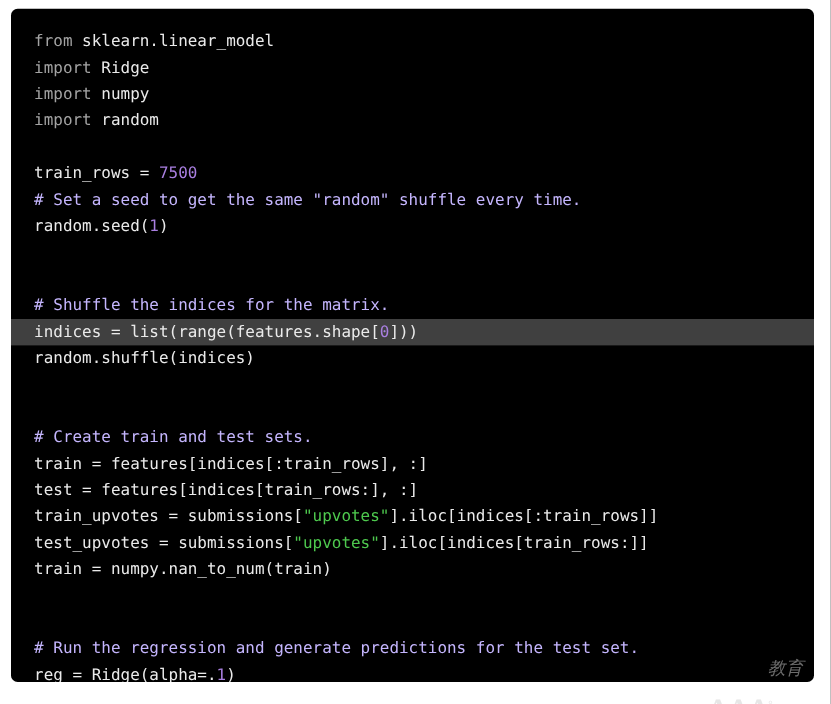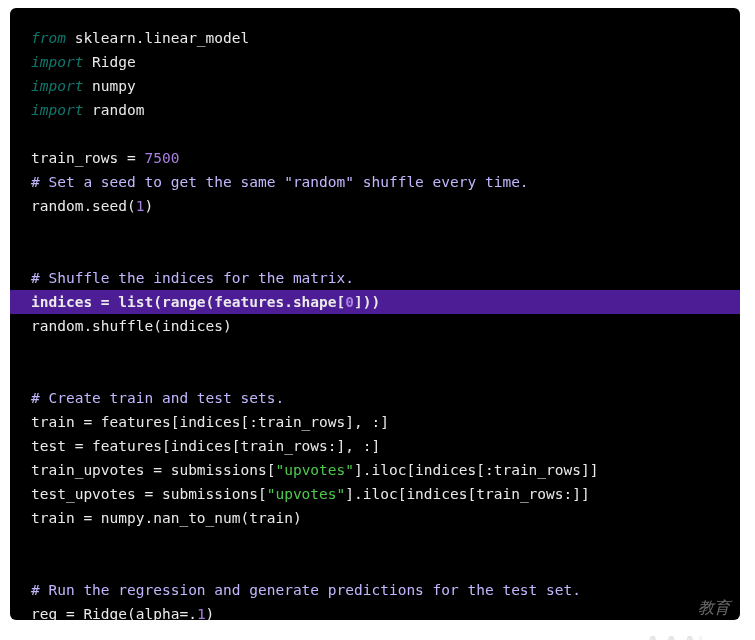--- a/index.html
+++ b/index.html
@@ -41,26 +41,25 @@
 
   .code-line {
     display: block;
     height: 24px;
     line-height: 24px;
     padding-left: 21px;
     white-space: pre;
     color: #eaeaea;
   }
   .code-line.hl {
-    background: #4c1d95;
-    font-weight: bold;
+    background: #404040;
   }
 
   
-  .tok-kw   { color: #0f766e; font-style: italic; }
+  .tok-kw   { color: #a3a3a3; }
   .tok-com  { color: #c4b5fd; }
   .tok-num  { color: #a97fe0; }
   .tok-str  { color: #4ec94e; }
   .tok-pln  { color: #eaeaea; }
 
   
   #watermark {
     position: absolute;
     right: 8px;
     bottom: 2px;

